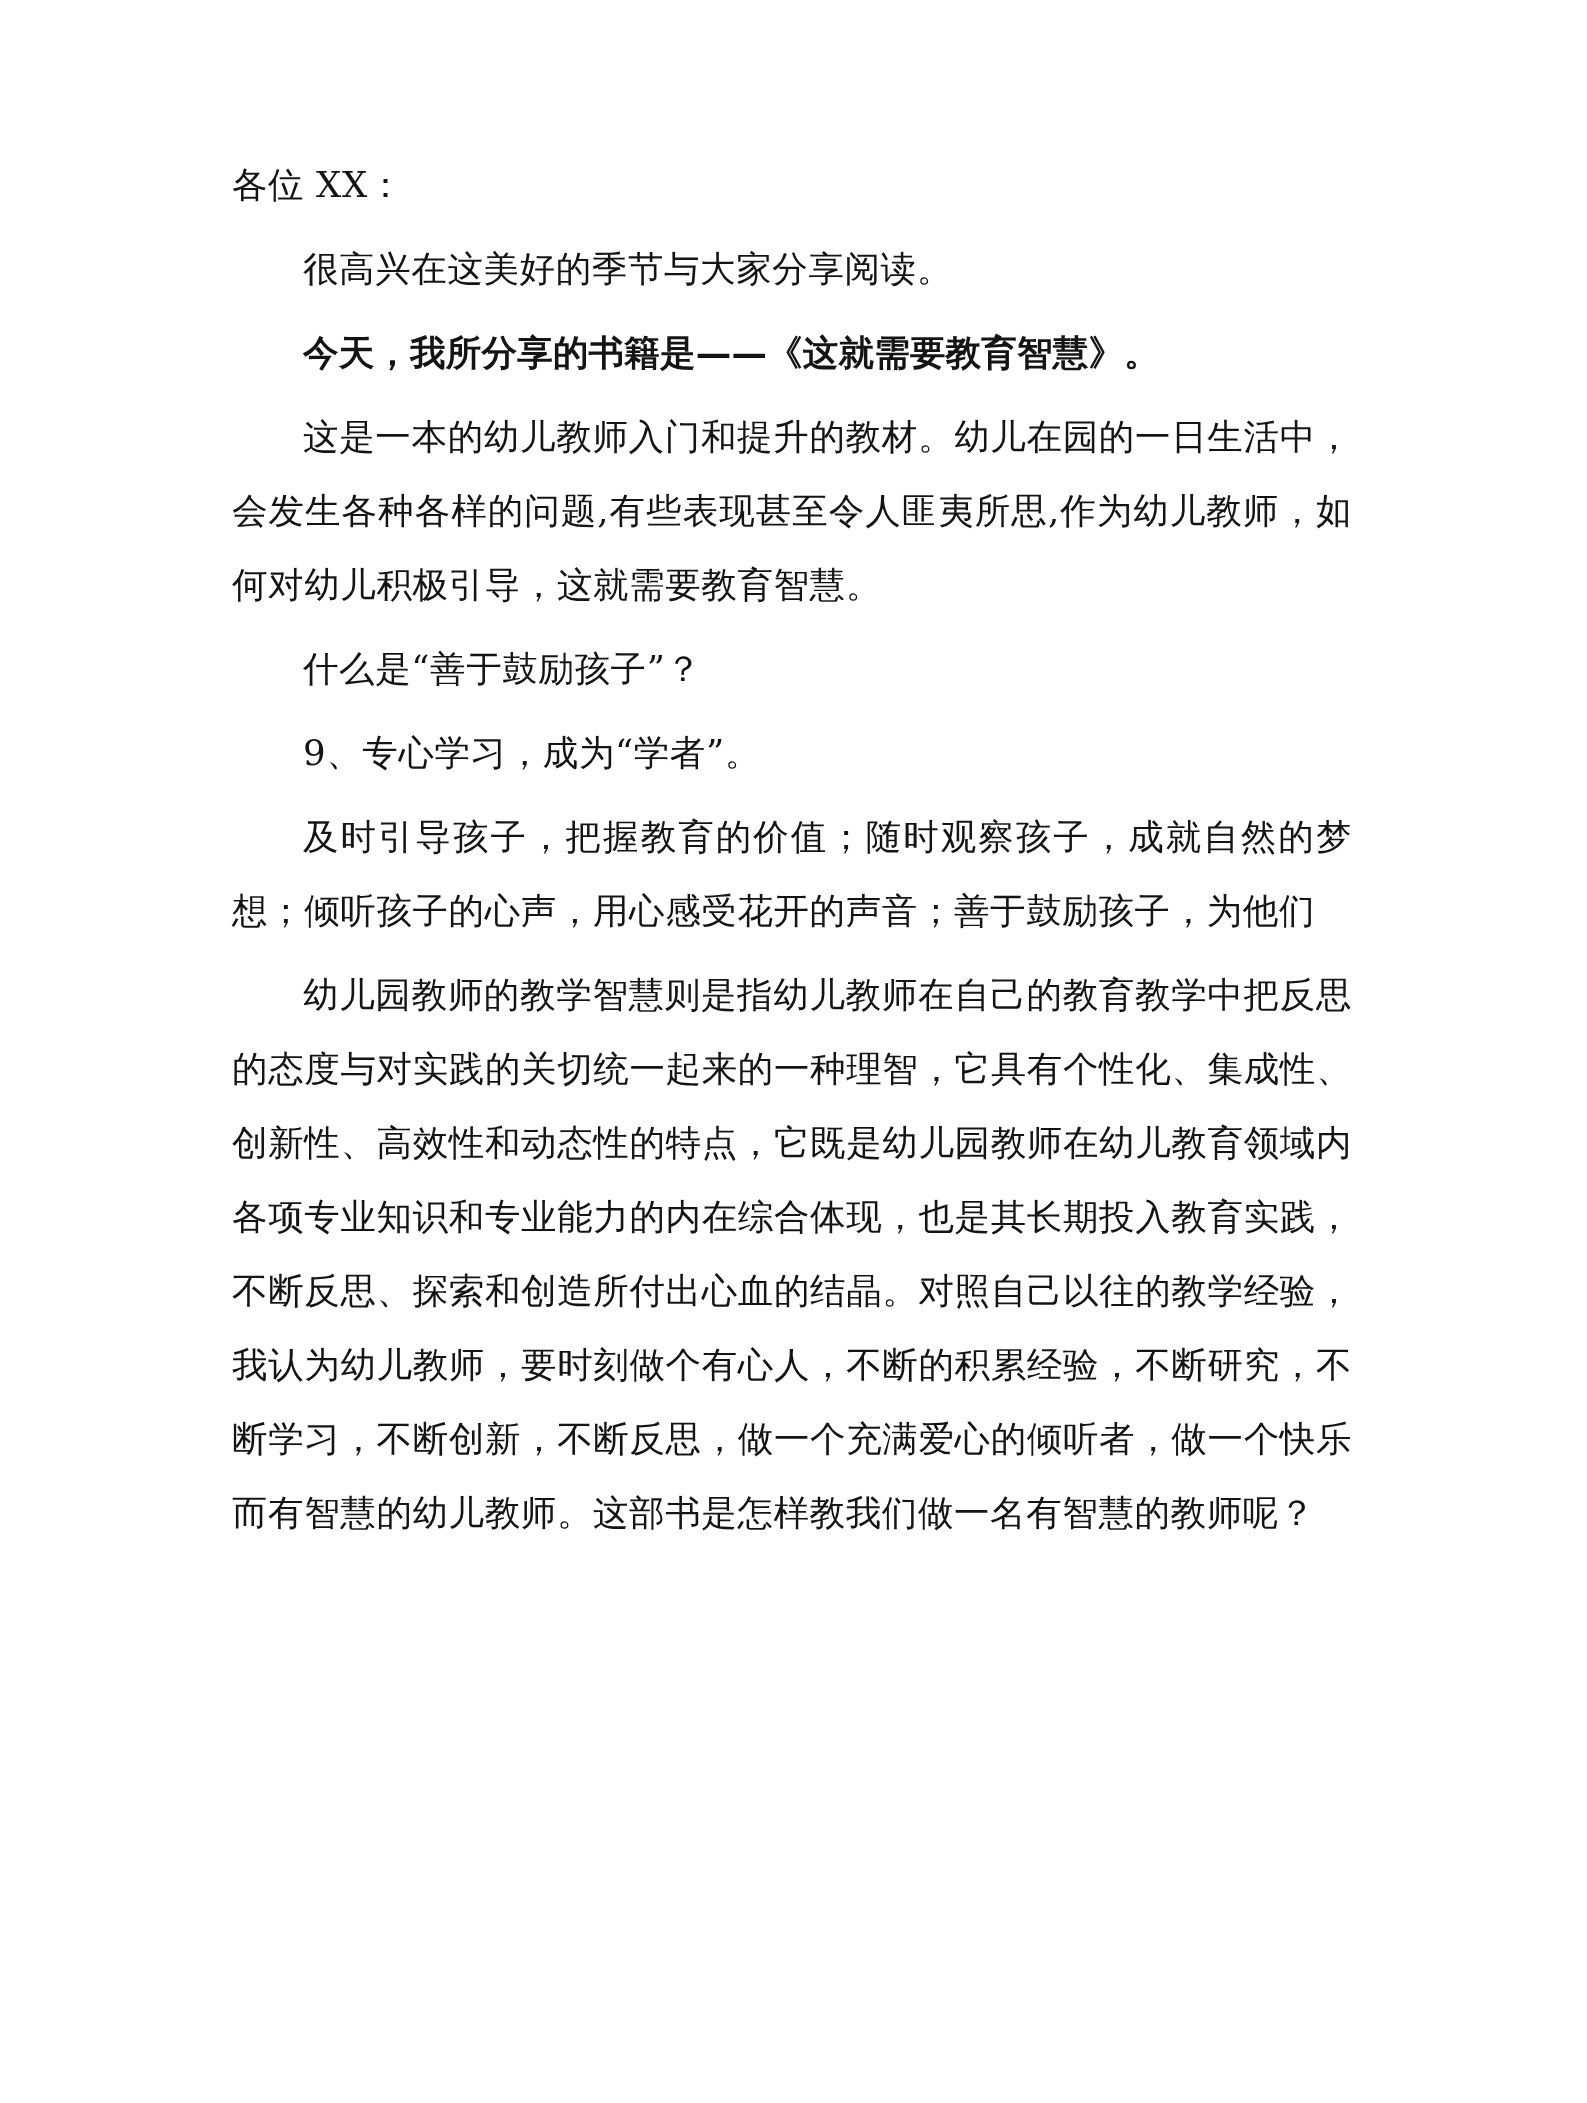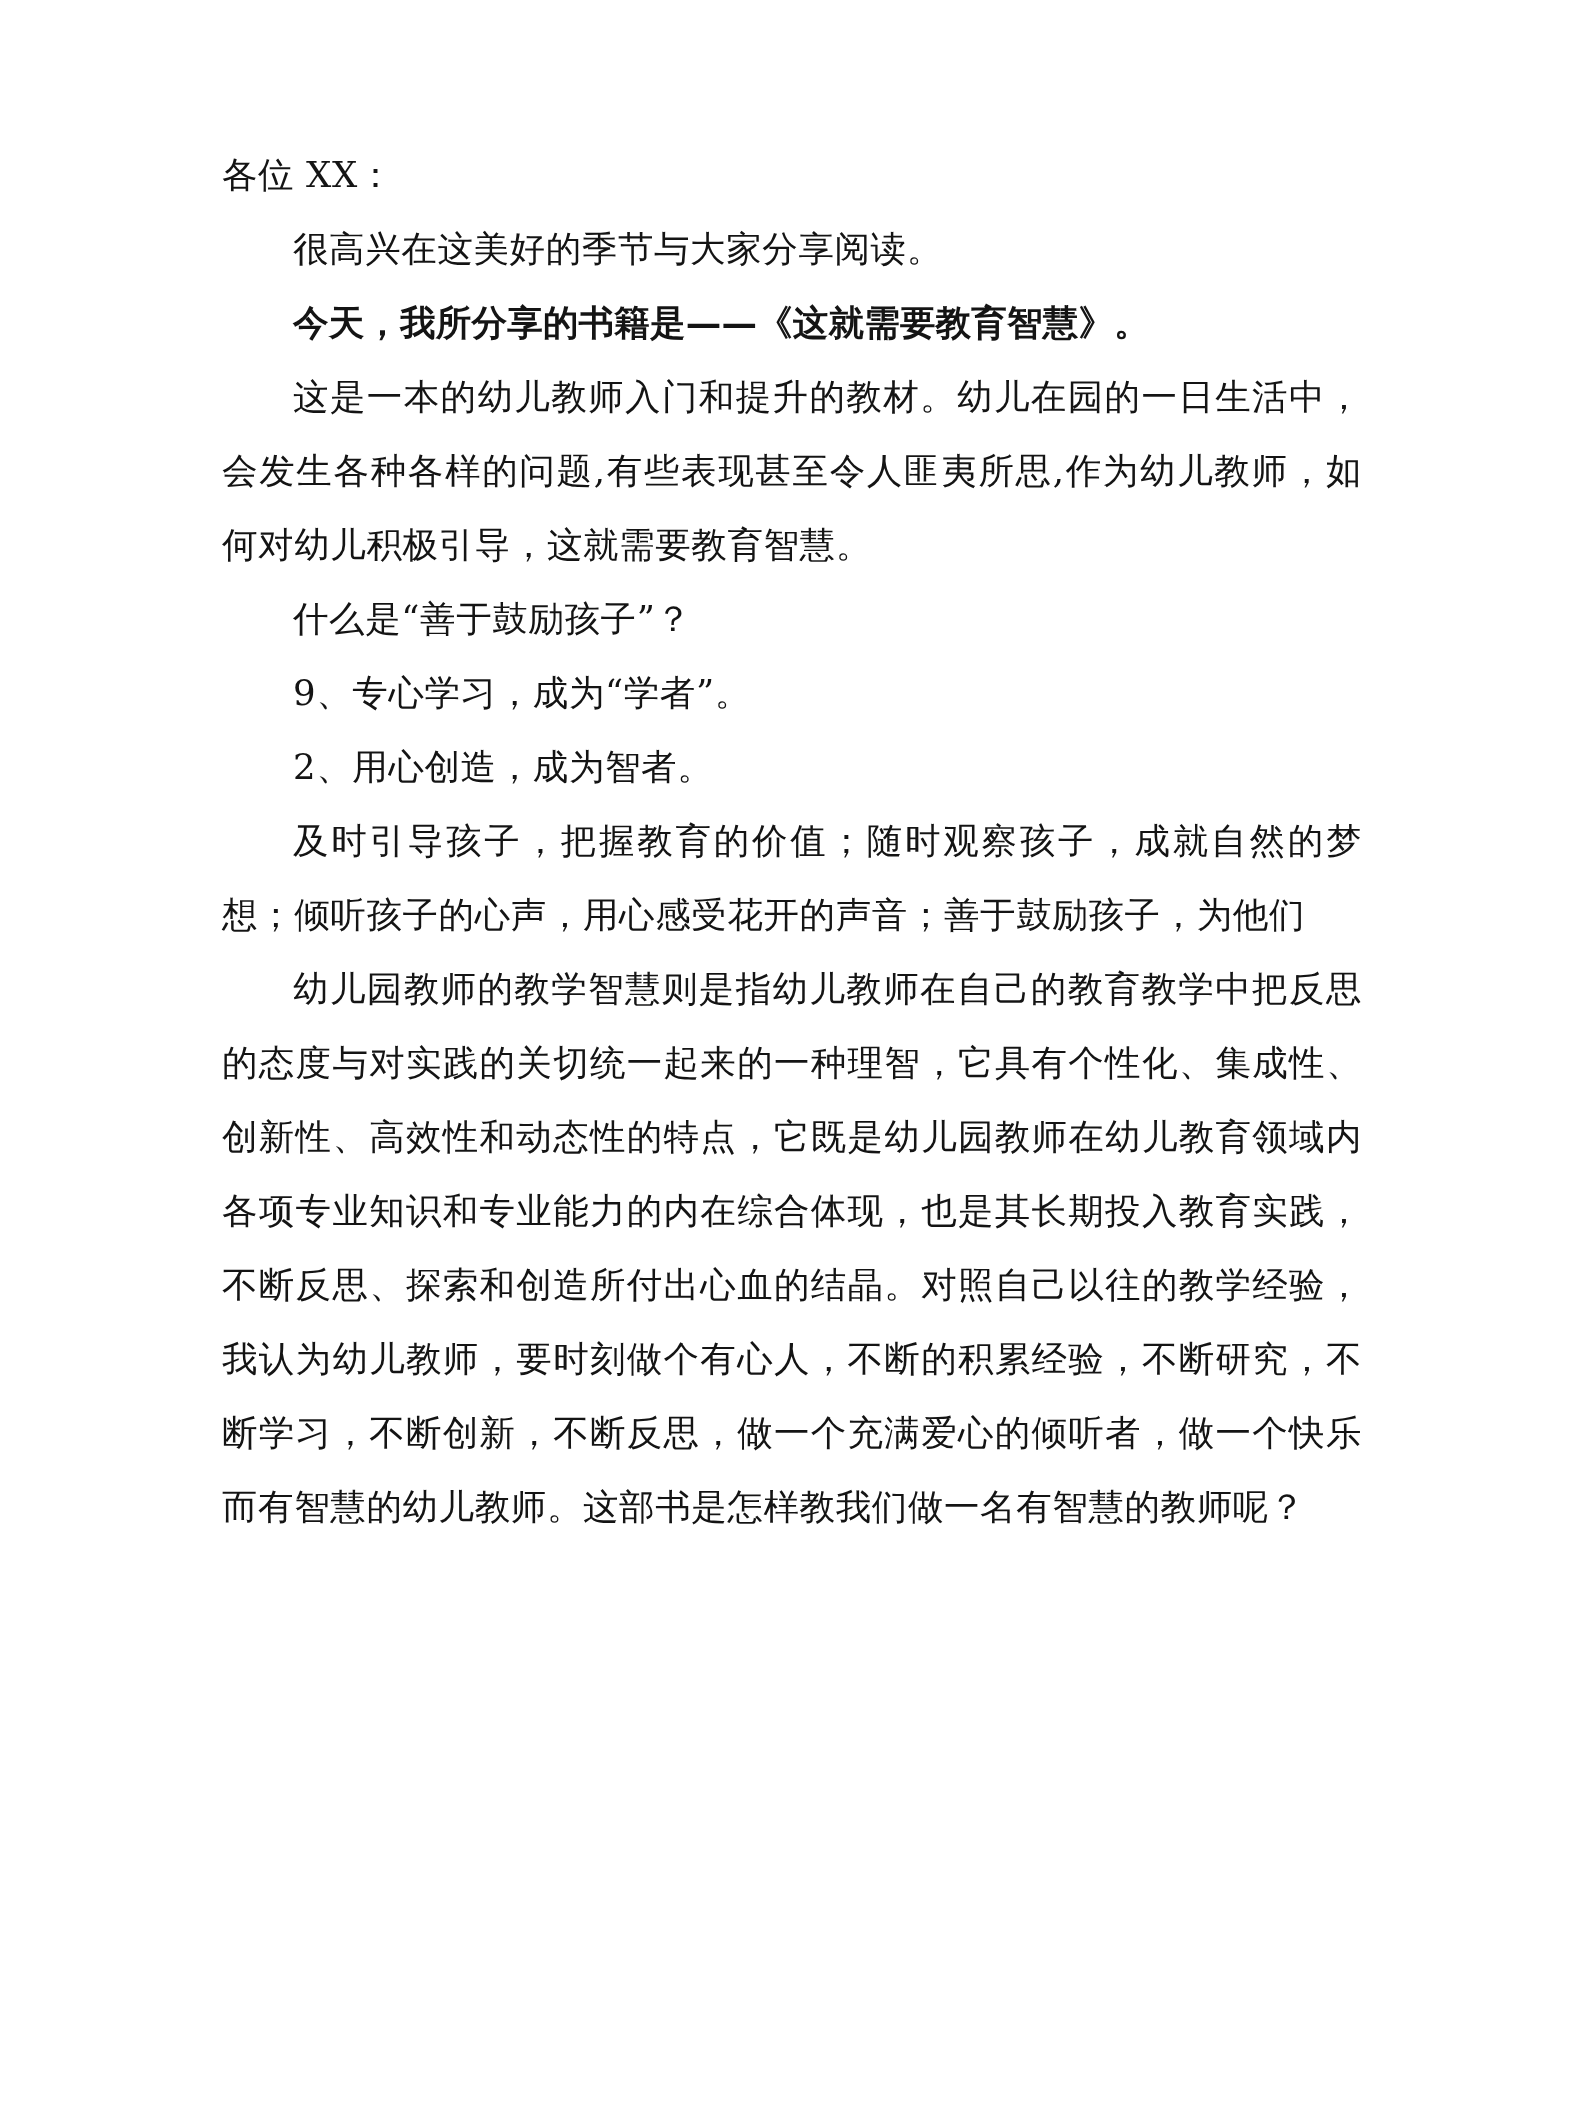--- a/index.html
+++ b/index.html
@@ -26,21 +26,21 @@
 
   
   .para {
     font-family: "DejaVu Serif", "Liberation Serif", serif;
     font-size: 35.5px;
     line-height: 74px;
     color: #141414;
     text-align: justify;
     text-justify: inter-character;
     letter-spacing: 0.6px;
-    margin: 0;
+    margin: 10px;
     padding: 0;
     white-space: normal;
     word-break: break-all;
     -webkit-font-smoothing: antialiased;
   }
 
   .para.indent {
     text-indent: 2em;
   }
 
@@ -70,21 +70,20 @@
     <p class="para indent short">很高兴在这美好的季节与大家分享阅读。</p>
 
     <p class="para indent bold short">今天，我所分享的书籍是——《这就需要教育智慧》。</p>
 
     <p class="para indent">这是一本的幼儿教师入门和提升的教材。幼儿在园的一日生活中，会发生各种各样的问题,有些表现甚至令人匪夷所思,作为幼儿教师，如何对幼儿积极引导，这就需要教育智慧。</p>
 
     <p class="para indent short">什么是“善于鼓励孩子”？</p>
 
     <p class="para indent short">9、专心学习，成为“学者”。</p>
 
-    <p class="para indent short">2、用心创造，成为智者。</p>
 
 
     <p class="para indent">及时引导孩子，把握教育的价值；随时观察孩子，成就自然的梦想；倾听孩子的心声，用心感受花开的声音；善于鼓励孩子，为他们</p>
 
     <p class="para indent">幼儿园教师的教学智慧则是指幼儿教师在自己的教育教学中把反思的态度与对实践的关切统一起来的一种理智，它具有个性化、集成性、创新性、高效性和动态性的特点，它既是幼儿园教师在幼儿教育领域内各项专业知识和专业能力的内在综合体现，也是其长期投入教育实践，不断反思、探索和创造所付出心血的结晶。对照自己以往的教学经验，我认为幼儿教师，要时刻做个有心人，不断的积累经验，不断研究，不断学习，不断创新，不断反思，做一个充满爱心的倾听者，做一个快乐而有智慧的幼儿教师。这部书是怎样教我们做一名有智慧的教师呢？</p>
 
   </div>
 </div>
 
 </body></html>

